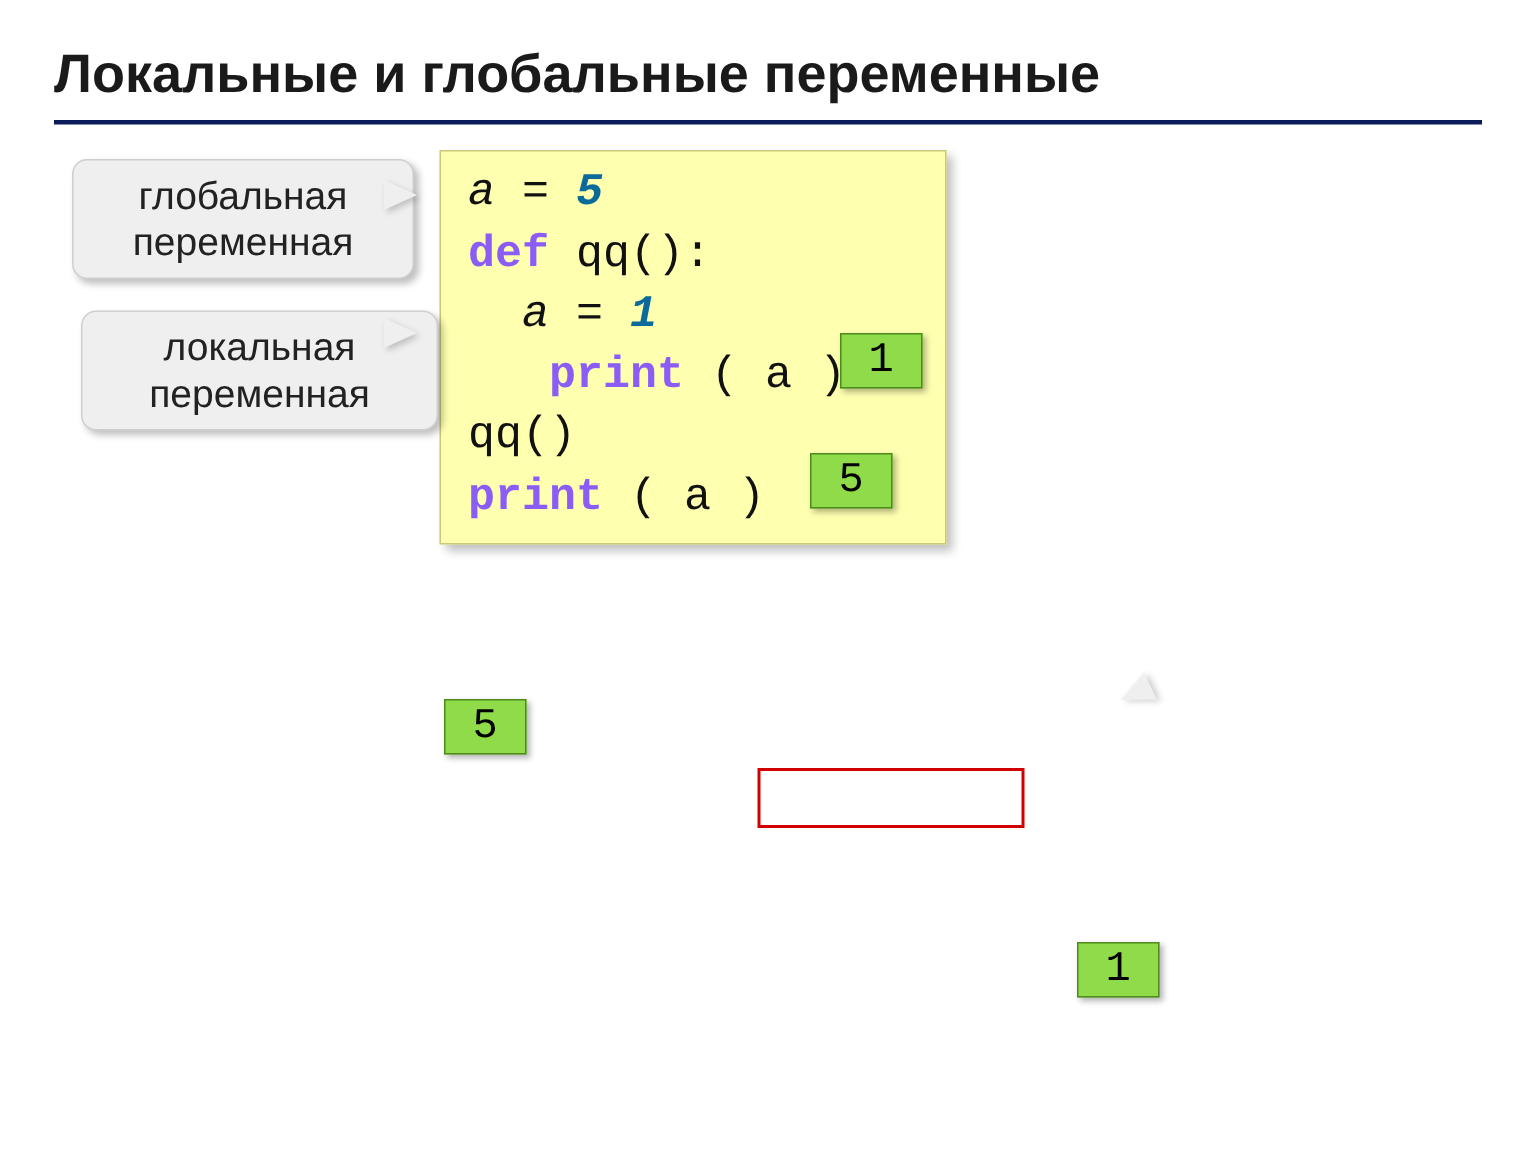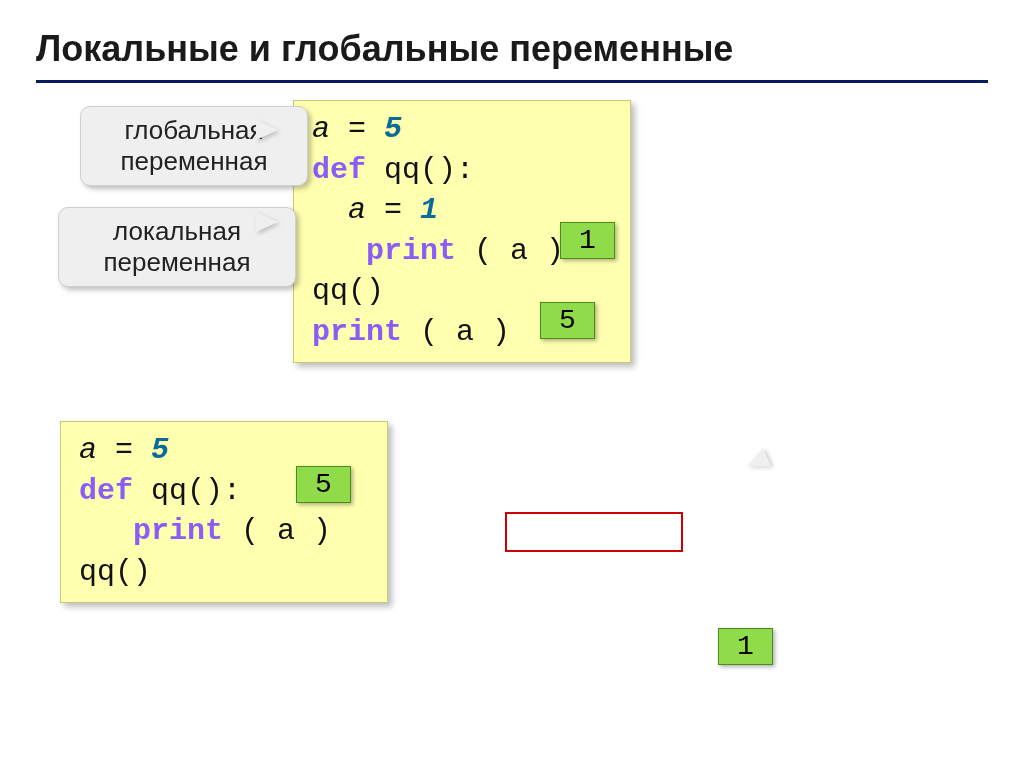--- a/index.html
+++ b/index.html
@@ -55,21 +55,20 @@
     position: absolute;
     background: #efefef;
     border: 1px solid #cfcfcf;
     border-radius: 10px;
     box-shadow: 3px 3px 5px rgba(0,0,0,0.25);
     padding: 8px 18px;
     font-size: 26px;
     color: #222;
     text-align: center;
     line-height: 1.2;
-    margin-left: 32px;
   }
   .tail {
     position: absolute;
     width: 0; height: 0;
   }
   
   .tail-right {
     border-top: 10px solid transparent;
     border-bottom: 10px solid transparent;
     border-left: 22px solid #efefef;
@@ -116,28 +115,24 @@
 <span>qq()</span>
 <span class="kw">print</span><span> ( a )</span></div>
 
   <div class="chip" style="left:560px; top:222px;">1</div>
   <div class="chip" style="left:540px; top:302px;">5</div>
 
   <div class="callout" style="left:48px; top:106px; white-space:pre-line; width:190px;">глобальная
 переменная</div>
   <div class="tail tail-right" style="left:256px; top:120px;"></div>
 
-  <div class="callout" style="left:26px; top:207px; white-space:pre-line; width:200px;">локальная
+  <div class="callout" style="left:54px; top:207px; white-space:pre-line; width:200px;">локальная
 переменная</div>
   <div class="tail tail-right" style="left:256px; top:212px;"></div>
 
-  <div class="codebox" style="left:60px; top:421px; width:290px;"><span class="ital"><span>a</span><span> = </span><span class="num">5</span></span>
-<span class="kw">def</span><span> qq():</span>
-<span class="kw">   print</span><span> ( a )</span>
-<span>qq()</span></div>
 
   <div class="chip" style="left:296px; top:466px;">5</div>
 
 
   <div class="redbox" style="left:505px; top:512px; width:174px; height:36px;"></div>
 
   <div class="chip" style="left:718px; top:628px;">1</div>
 
   <div class="tail tail-left" style="left:746px; top:452px; transform:rotate(-25deg);"></div>
 

